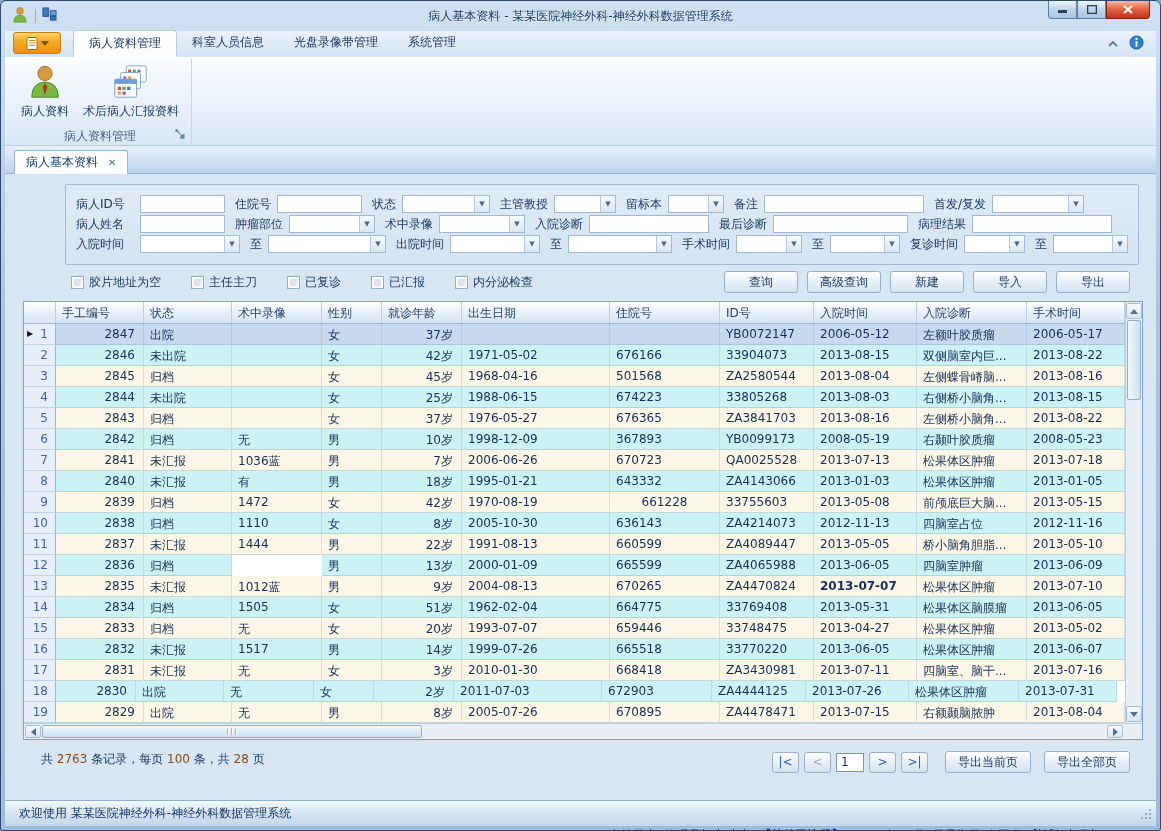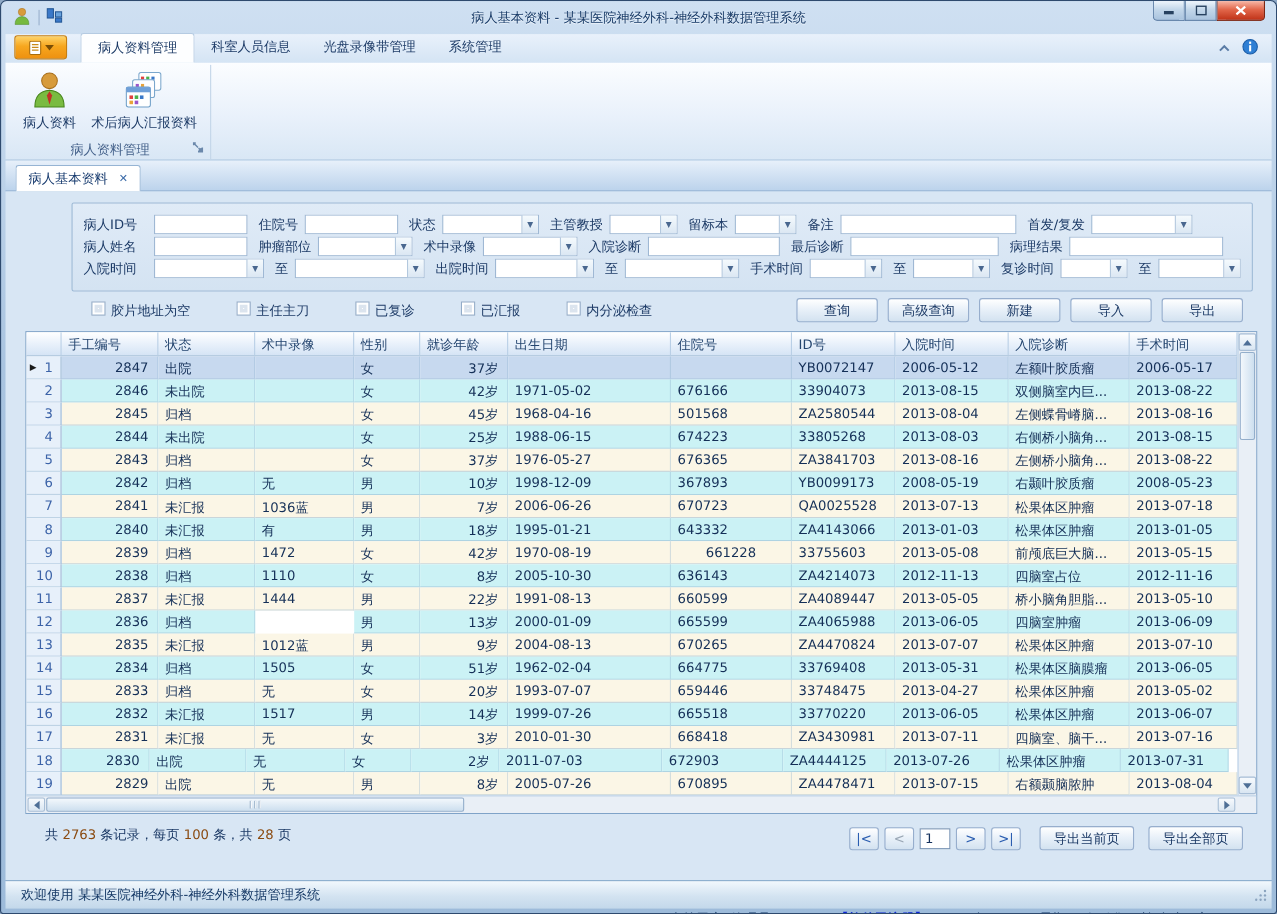--- a/index.html
+++ b/index.html
@@ -57,21 +57,21 @@
   .sfield{ display:flex; align-items:center; margin-right:10px;}
   .sfield .flabel{ margin-right:6px; color:#1c3a66;}
   .srow .sfield:first-child .flabel{ width:58px;}
   .tinput{ height:18px; background:#fff; border:1px solid #9fb8d4; font:inherit; padding:0 3px; color:#14305c;}
   .combo{ height:18px; background:#fff; border:1px solid #9fb8d4; display:inline-flex;}
   .combo .carrow{ margin-left:auto; width:15px; background:linear-gradient(#f5fafd,#dbe7f3);
     border-left:1px solid #b3c8de; display:flex; align-items:center; justify-content:center;
     color:#49678f; font-size:7px;}
 
   .filter-row{ display:flex; align-items:center; margin:2px 26px 8px 66px; flex:none;}
-  .chkitem{ display:flex; align-items:flex-start; margin-right:30px; cursor:default;margin-left:12px;}
+  .chkitem{ display:flex; align-items:center; margin-right:30px; cursor:default;}
   .chkbox{ width:13px; height:13px; background:#fff; border:1px solid #93acc8; margin-right:5px;
     box-shadow:inset 0 0 0 2px #fff, inset 0 0 0 5px #dbe4ee;}
   .abtns{ margin-left:auto; display:flex; gap:9px;}
   .abtn{ min-width:74px; height:22px; background:linear-gradient(#ffffff,#e9f1f9 45%,#d3e2f0);
     border:1px solid #97aecd; border-radius:3px; color:#1c3a66; font:inherit;
     display:inline-flex; align-items:center; justify-content:center; padding:0 12px; cursor:default;}
 
   
   .grid-wrap{ margin-left:18px; width:1120px; border:1px solid #7fa3c8; background:#fff;
     display:flex; flex-direction:column; flex:none;}
@@ -593,21 +593,21 @@
               <div class="grow cream">
                 <div class="gcell ind" style="width: 32px;"><span>13</span></div>
                 <div class="gcell r" style="width: 88px;">2835</div>
                 <div class="gcell" style="width: 88px;">未汇报</div>
                 <div class="gcell" style="width: 90px;">1012蓝</div>
                 <div class="gcell" style="width: 60px;">男</div>
                 <div class="gcell r" style="width: 80px;">9岁</div>
                 <div class="gcell" style="width: 148px;">2004-08-13</div>
                 <div class="gcell" style="width: 110px;">670265</div>
                 <div class="gcell" style="width: 94px;">ZA4470824</div>
-                <div class="gcell" style="width: 103px;">2013-07-07</div>
+                <div class="gcell" style="width: 103px; font-weight: bold;">2013-07-07</div>
                 <div class="gcell" style="width: 110px;">松果体区肿瘤</div>
                 <div class="gcell" style="width: 98px;">2013-07-10</div>
               </div>
               <div class="grow cyan">
                 <div class="gcell ind" style="width: 32px;"><span>14</span></div>
                 <div class="gcell r" style="width: 88px;">2834</div>
                 <div class="gcell" style="width: 88px;">归档</div>
                 <div class="gcell" style="width: 90px;">1505</div>
                 <div class="gcell" style="width: 60px;">女</div>
                 <div class="gcell r" style="width: 80px;">51岁</div>

